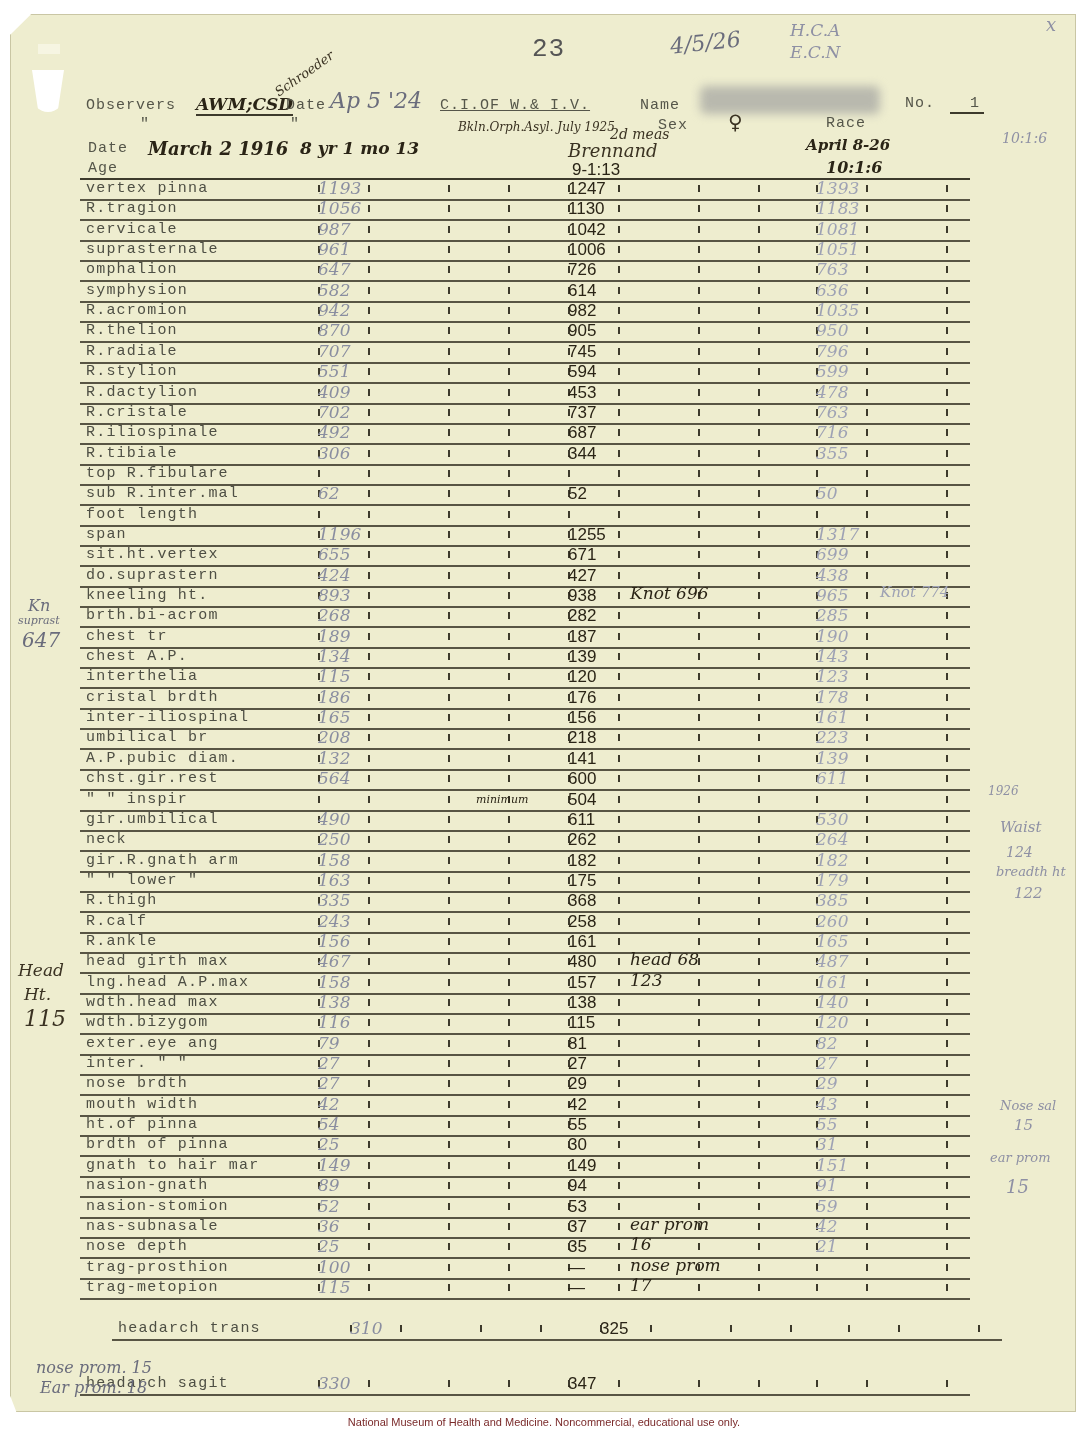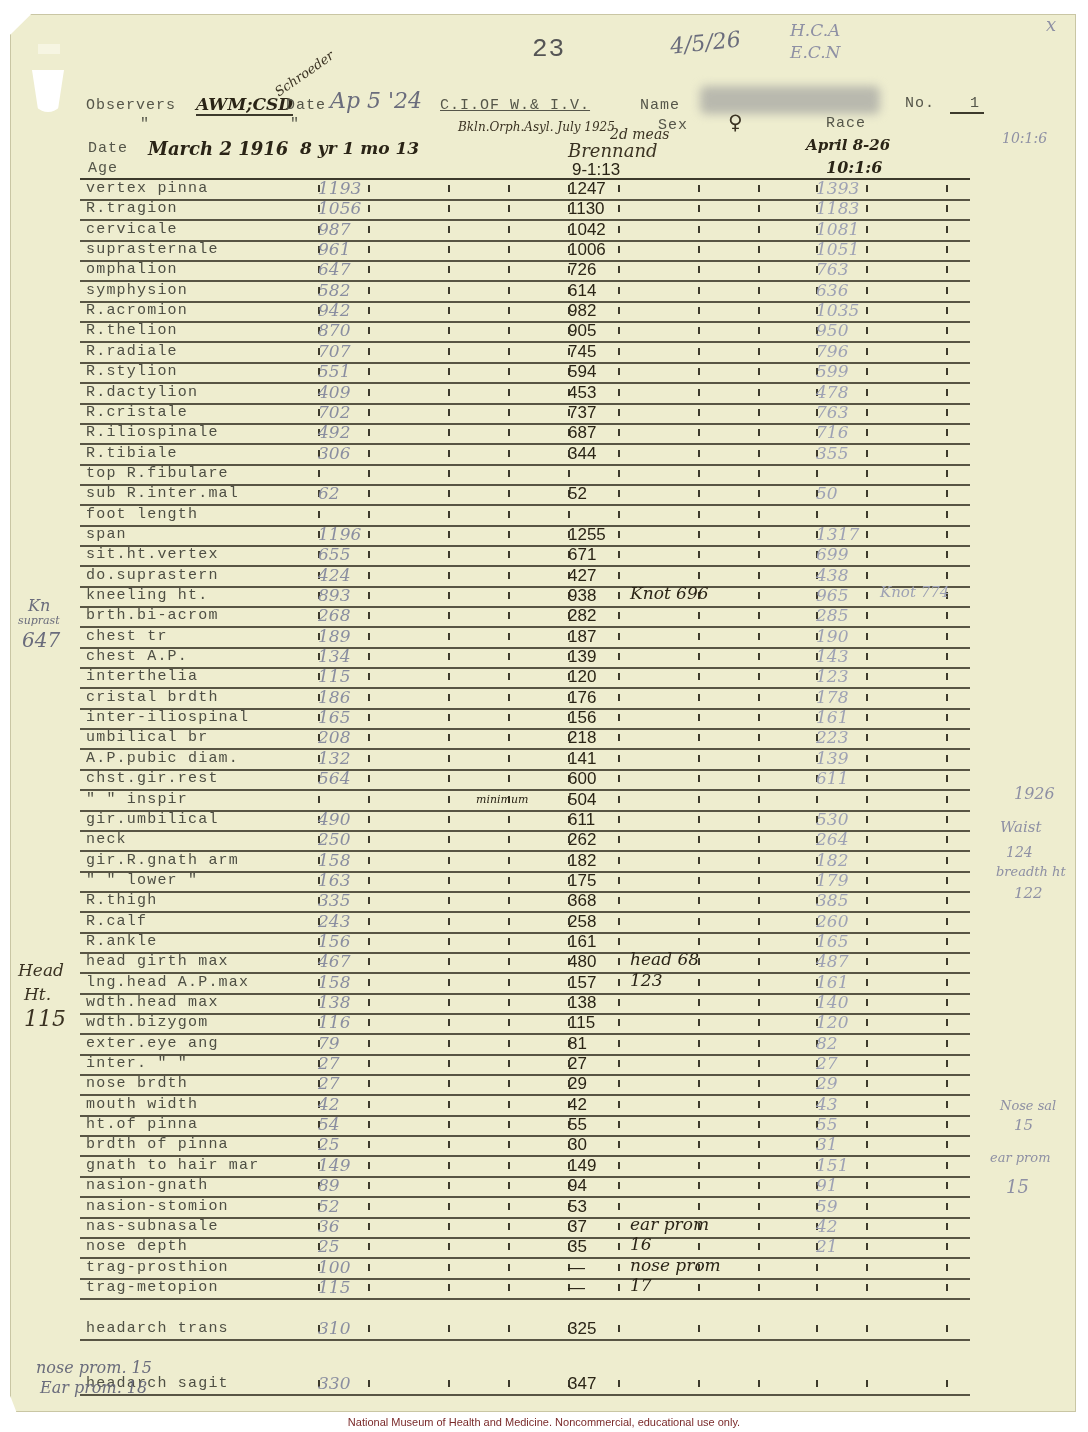--- a/index.html
+++ b/index.html
@@ -1086,21 +1086,21 @@
       <span class="tick" style="left: 618px;"></span>
       <span class="tick" style="left: 698px;"></span>
       <span class="tick" style="left: 758px;"></span>
       <span class="tick" style="left: 816px;"></span>
       <span class="tick" style="left: 866px;"></span>
       <span class="tick" style="left: 946px;"></span>
       <span class="v1">330</span>
       <span class="v2">347</span>
       <span class="v3"></span>
     </div>
-    <div class="row" style="top: 1319.6px;">
+    <div class="row" style="top: 1319.6px; margin-left: 32px;">
       <span class="label">headarch trans</span>
       <span class="rule"></span>
       <span class="tick" style="left: 318px;"></span>
       <span class="tick" style="left: 368px;"></span>
       <span class="tick" style="left: 448px;"></span>
       <span class="tick" style="left: 508px;"></span>
       <span class="tick" style="left: 568px;"></span>
       <span class="tick" style="left: 618px;"></span>
       <span class="tick" style="left: 698px;"></span>
       <span class="tick" style="left: 758px;"></span>
@@ -1112,21 +1112,21 @@
       <span class="v3"></span>
     </div>
   </div>
 
 <div class="abs pencil-dark" style="left:28px;top:596px;font-size:16px;">Kn</div>
 <div class="abs pencil-dark" style="left:18px;top:614px;font-size:11px;">suprast</div>
 <div class="abs pencil-dark" style="left:22px;top:628px;font-size:20px;">647</div>
 <div class="abs ink-thin" style="left:18px;top:960px;font-size:17px;">Head</div>
 <div class="abs ink-thin" style="left:24px;top:984px;font-size:17px;">Ht.</div>
 <div class="abs ink-thin" style="left:24px;top:1006px;font-size:22px;">115</div>
-<div class="abs pencil" style="left:1014px;top:784px;font-size:16px;">1926</div>
+<div class="abs pencil" style="left:988px;top:784px;font-size:12px;">1926</div>
 <div class="abs pencil" style="left:1000px;top:818px;font-size:15px;">Waist</div>
 <div class="abs pencil" style="left:1006px;top:844px;font-size:14px;">124</div>
 <div class="abs pencil" style="left:996px;top:864px;font-size:13px;">breadth ht</div>
 <div class="abs pencil" style="left:1014px;top:884px;font-size:15px;">122</div>
 <div class="abs pencil" style="left:1000px;top:1098px;font-size:13px;">Nose sal</div>
 <div class="abs pencil" style="left:1014px;top:1116px;font-size:15px;">15</div>
 <div class="abs pencil" style="left:990px;top:1150px;font-size:13px;">ear prom</div>
 <div class="abs pencil" style="left:1006px;top:1176px;font-size:18px;">15</div>
 <div class="abs pencil-dark" style="left:36px;top:1358px;font-size:16px;">nose prom. 15</div>
 <div class="abs pencil-dark" style="left:40px;top:1378px;font-size:16px;">Ear prom. 18</div>

